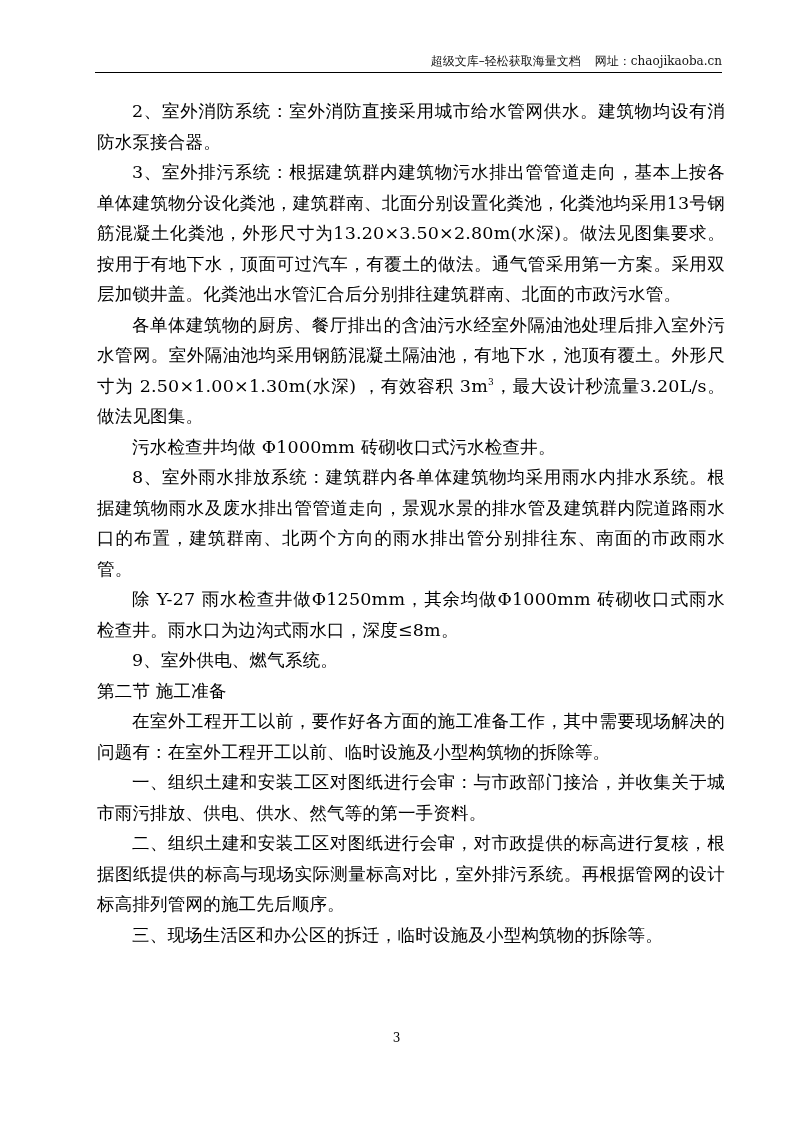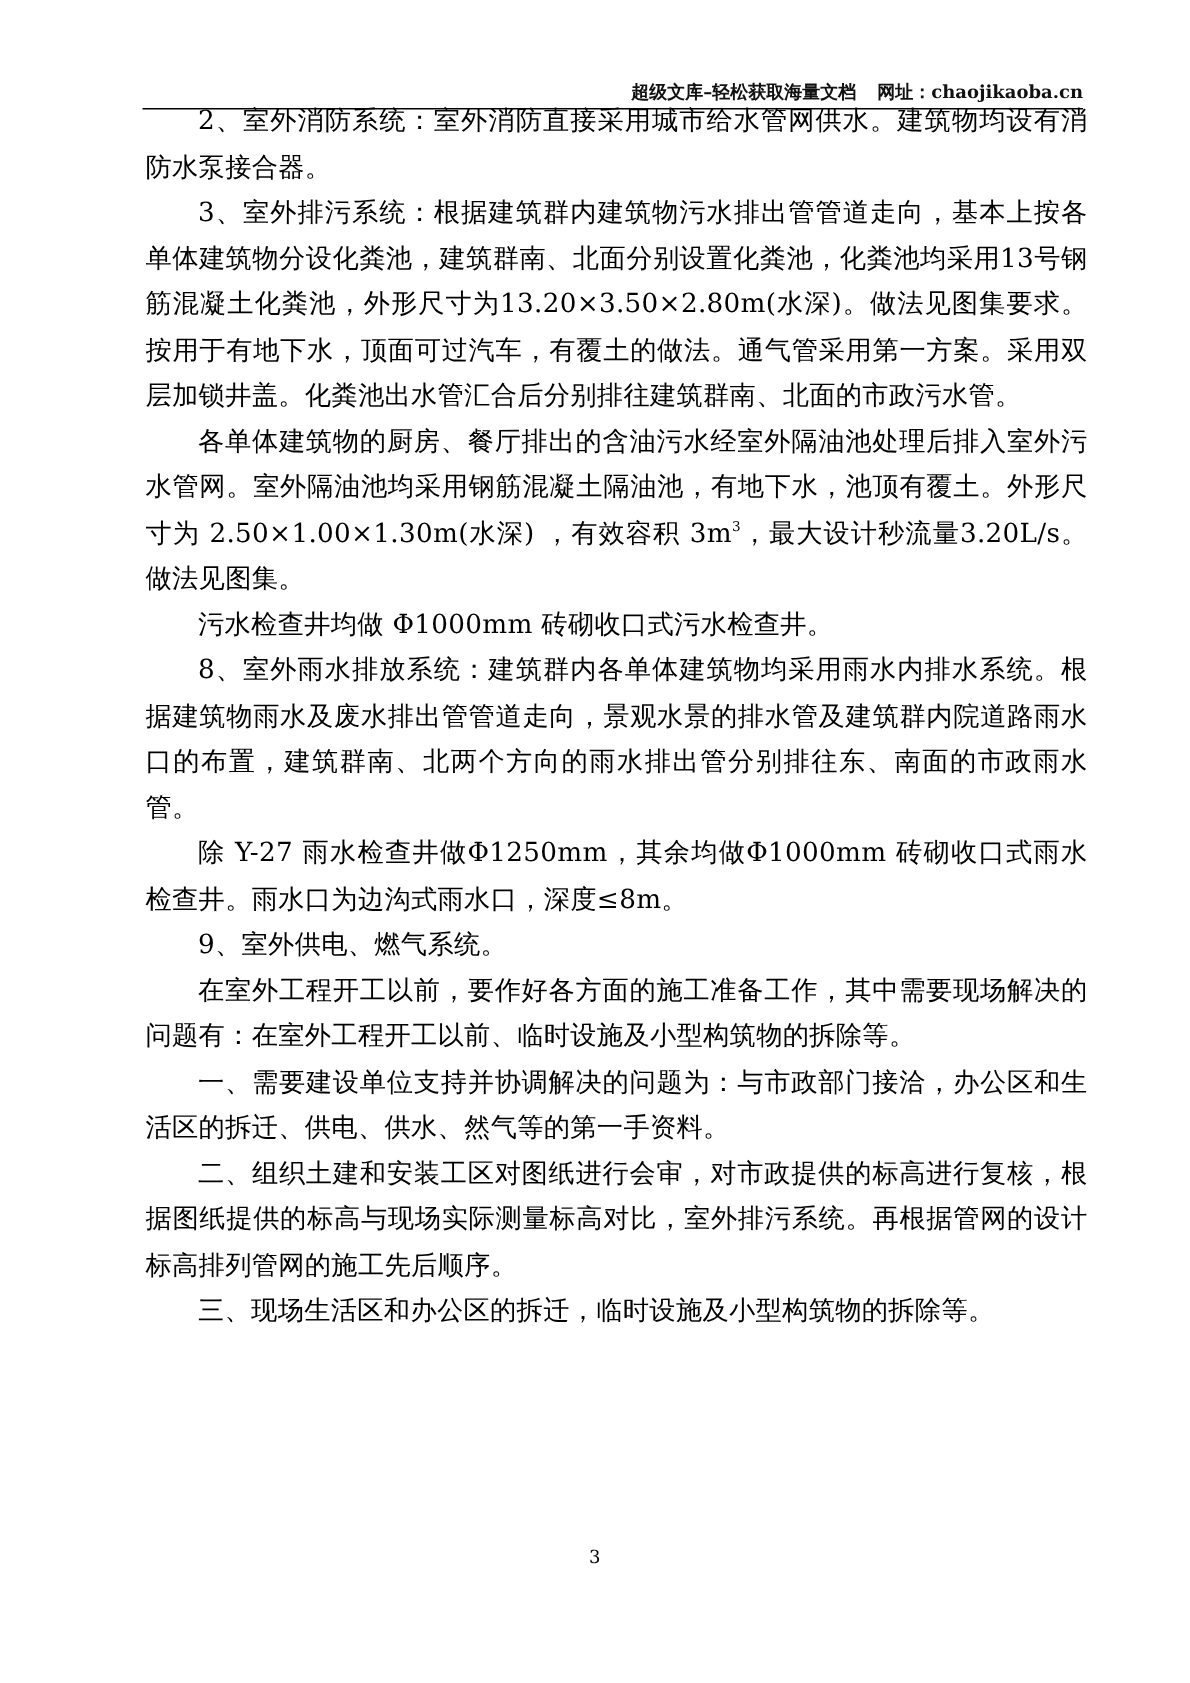--- a/index.html
+++ b/index.html
@@ -1,22 +1,22 @@
 <!DOCTYPE html>
 <html><head>
 <meta charset="utf-8">
 <style>
   html, body { margin: 0; padding: 0; background: #ffffff; }
   body { width: 793px; height: 1122px; position: relative; overflow: hidden;
          font-family: "DejaVu Serif", "Liberation Serif", serif; color: #000; }
   .header { position: absolute; left: 95px; top: 52px; width: 627px; height: 20px;
             border-bottom: 1px solid #000; text-align: right;
-            font-size: 12px; line-height: 18px; color: #111; font-weight: bold; }
+            font-size: 12px; line-height: 18px; color: #111; }
   .header .url-label { margin-left: 14px; }
-  .content { position: absolute; left: 97px; top: 66px; width: 628px; }
+  .content { position: absolute; left: 97px; top: 96px; width: 628px; }
   .p { font-size: 17.5px; line-height: 30.5px; margin: 0; text-align: justify;
        text-align-last: left; letter-spacing: 0.2px; white-space: normal; }
   .indent { text-indent: 35px; }
   .heading { text-indent: 0; }
   sup { font-size: 9px; line-height: 0; vertical-align: 7px; }
   .page-number { position: absolute; left: 0; width: 793px; top: 1031px;
                  text-align: center; font-size: 12px; }
 </style>
 </head>
 <body>
@@ -26,19 +26,20 @@
 </div>
 
 <div class="content">
   <p class="p indent">2、室外消防系统：室外消防直接采用城市给水管网供水。建筑物均设有消防水泵接合器。</p>
   <p class="p indent">3、室外排污系统：根据建筑群内建筑物污水排出管管道走向，基本上按各单体建筑物分设化粪池，建筑群南、北面分别设置化粪池，化粪池均采用13号钢筋混凝土化粪池，外形尺寸为13.20×3.50×2.80m(水深)。做法见图集要求。按用于有地下水，顶面可过汽车，有覆土的做法。通气管采用第一方案。采用双层加锁井盖。化粪池出水管汇合后分别排往建筑群南、北面的市政污水管。</p>
   <p class="p indent"><span>各单体建筑物的厨房、餐厅排出的含油污水经室外隔油池处理后排入室外污水管网。室外隔油池均采用钢筋混凝土隔油池，有地下水，池顶有覆土。外形尺寸为 2.50×1.00×1.30m(水深) ，有效容积 3m</span><sup>3</sup><span>，最大设计秒流量3.20L/s。做法见图集。</span></p>
   <p class="p indent">污水检查井均做 Φ1000mm 砖砌收口式污水检查井。</p>
   <p class="p indent">8、室外雨水排放系统：建筑群内各单体建筑物均采用雨水内排水系统。根据建筑物雨水及废水排出管管道走向，景观水景的排水管及建筑群内院道路雨水口的布置，建筑群南、北两个方向的雨水排出管分别排往东、南面的市政雨水管。</p>
   <p class="p indent">除 Y-27 雨水检查井做Φ1250mm，其余均做Φ1000mm 砖砌收口式雨水检查井。雨水口为边沟式雨水口，深度≤8m。</p>
   <p class="p indent">9、室外供电、燃气系统。</p>
+  <p class="p heading">第二节 施工准备</p>
   <p class="p indent">在室外工程开工以前，要作好各方面的施工准备工作，其中需要现场解决的问题有：在室外工程开工以前、临时设施及小型构筑物的拆除等。</p>
-  <p class="p indent">一、需要建设单位支持并协调解决的问题为：与市政部门接洽，办公区和生活区的拆迁、供电、供水、然气等的第一手资料。</p>
+  <p class="p indent">一、组织土建和安装工区对图纸进行会审：与市政部门接洽，并收集关于城市雨污排放、供电、供水、然气等的第一手资料。</p>
   <p class="p indent">二、组织土建和安装工区对图纸进行会审，对市政提供的标高进行复核，根据图纸提供的标高与现场实际测量标高对比，室外排污系统。再根据管网的设计标高排列管网的施工先后顺序。</p>
   <p class="p indent">三、现场生活区和办公区的拆迁，临时设施及小型构筑物的拆除等。</p>
 </div>
 
 <div class="page-number">3</div>
 
 </body></html>

